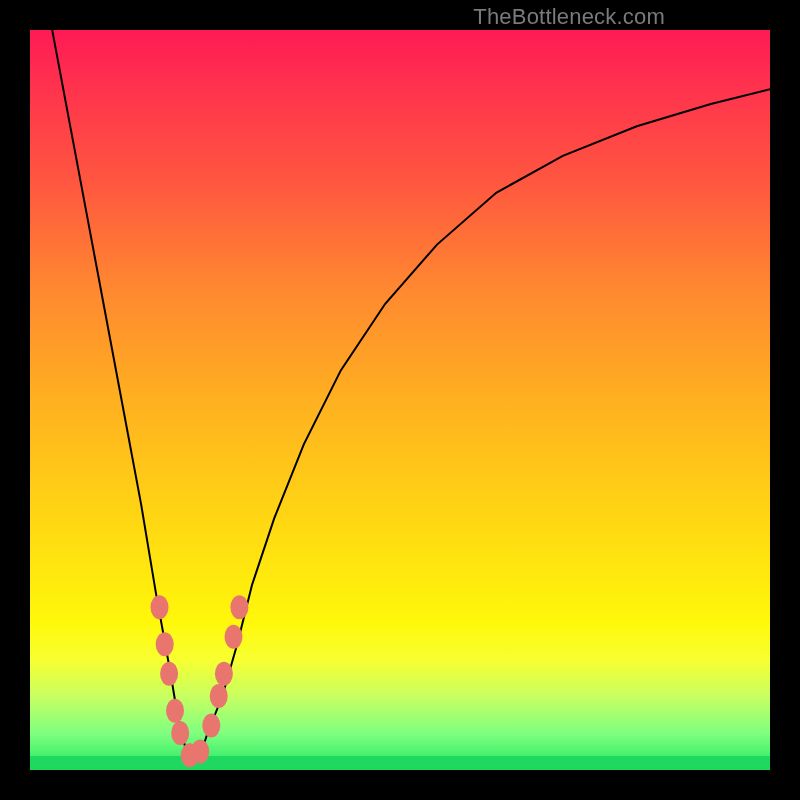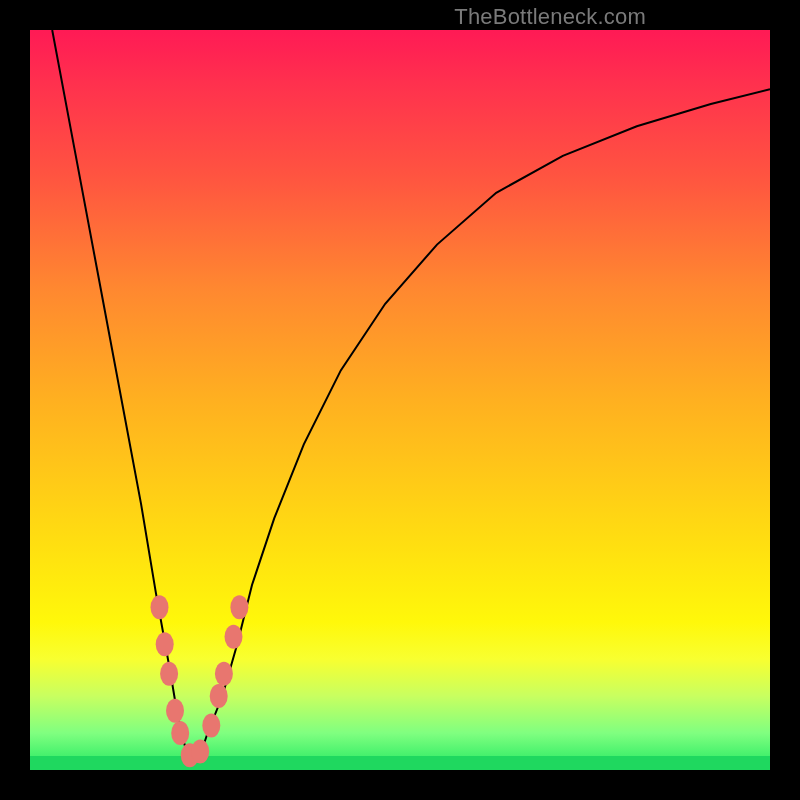--- a/index.html
+++ b/index.html
@@ -11,20 +11,21 @@
     overflow: hidden;
     font-family: Arial, Helvetica, sans-serif;
   }
   .frame {
     position: absolute;
     top: 0;
     left: 0;
     width: 660px;
     height: 800px;
     background: #000;
+    padding-left: 19px;
   }
   .plot {
     position: absolute;
     top: 30px;
     left: 30px;
     width: 740px;
     height: 740px;
     overflow: hidden;
   }
   .gradient {

